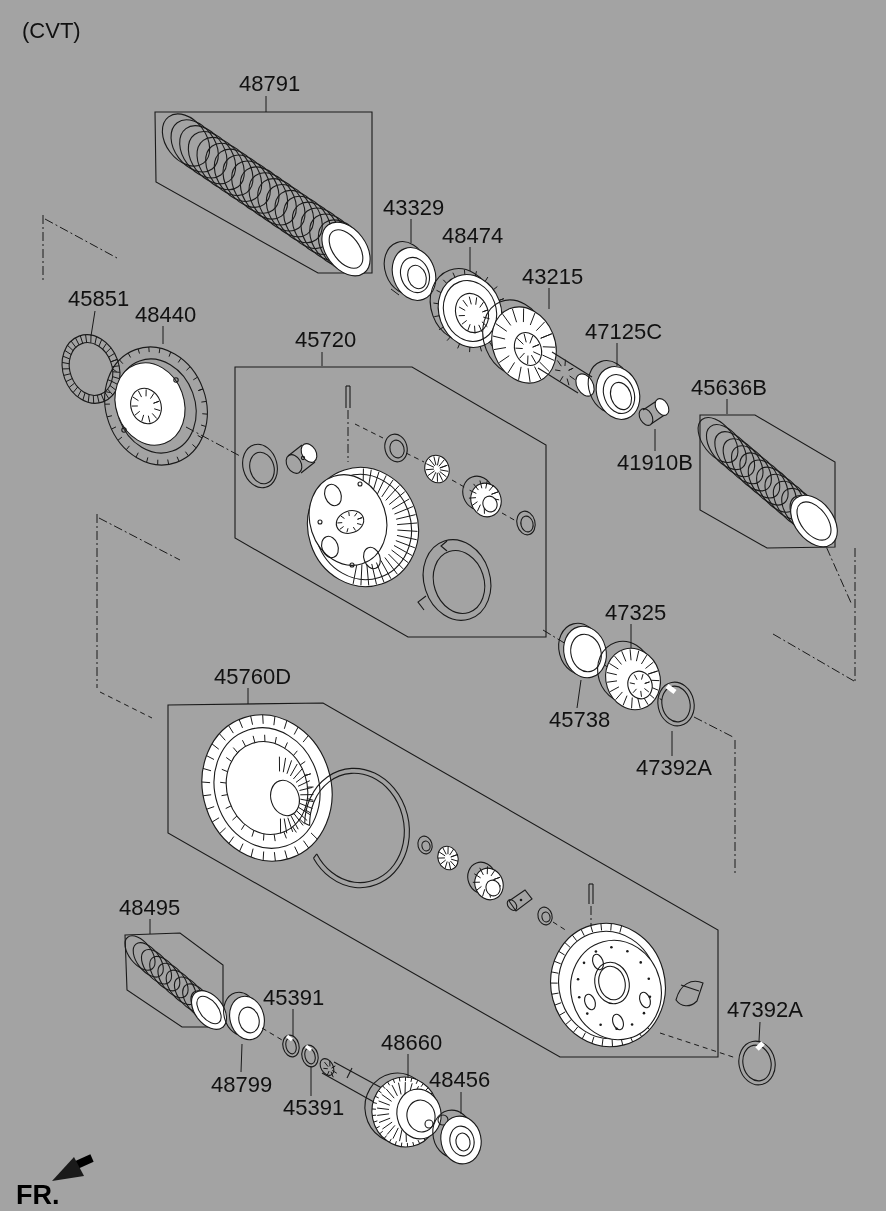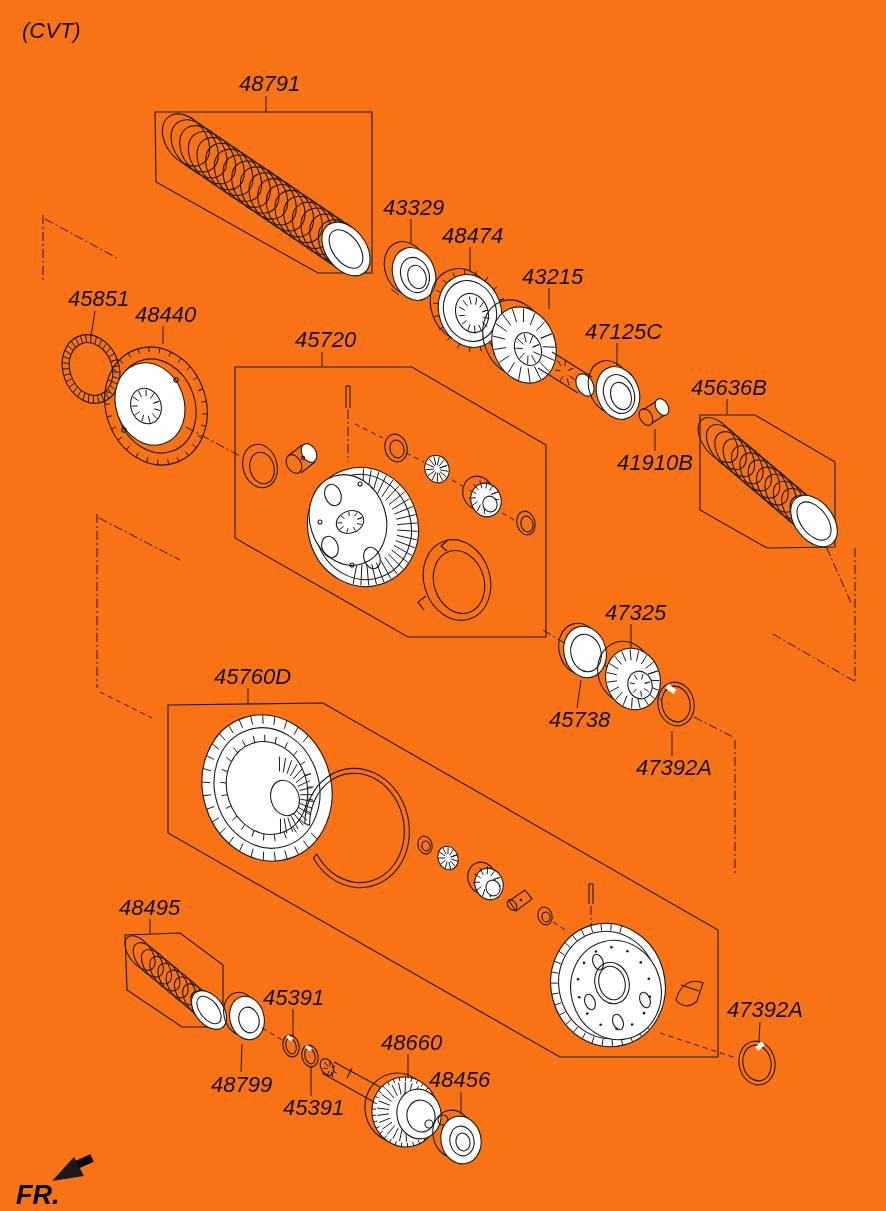--- a/index.html
+++ b/index.html
@@ -1,16 +1,16 @@
 <!DOCTYPE html>
 <html><head>
 <meta charset="utf-8">
 <style>
   html,body{margin:0;padding:0;background:#fff;}
-  #stage{position:relative;width:886px;height:1211px;background:#f97316;overflow:hidden;font-style:italic;}
+  #stage{position:relative;width:886px;height:1211px;background:#a3a3a3;overflow:hidden;}
   svg{position:absolute;left:0;top:0;}
   .s{stroke:#1a1a1a;fill:none;stroke-width:1.1;}
   .sw{stroke:#1a1a1a;fill:#fff;stroke-width:1.1;}
   .thin{stroke:#1a1a1a;fill:none;stroke-width:1;}
   .cl{stroke:#1a1a1a;fill:none;stroke-width:1;stroke-dasharray:9 3 2 3;}
   .dsh{stroke:#1a1a1a;fill:none;stroke-width:1;stroke-dasharray:5 4;}
   .lbl{font-family:"Liberation Sans",sans-serif;font-size:22px;fill:#111;}
   .fr{font-family:"Liberation Sans",sans-serif;font-size:27px;font-weight:bold;fill:#000;}
   .ink{fill:#1a1a1a;stroke:none;}
 </style>

